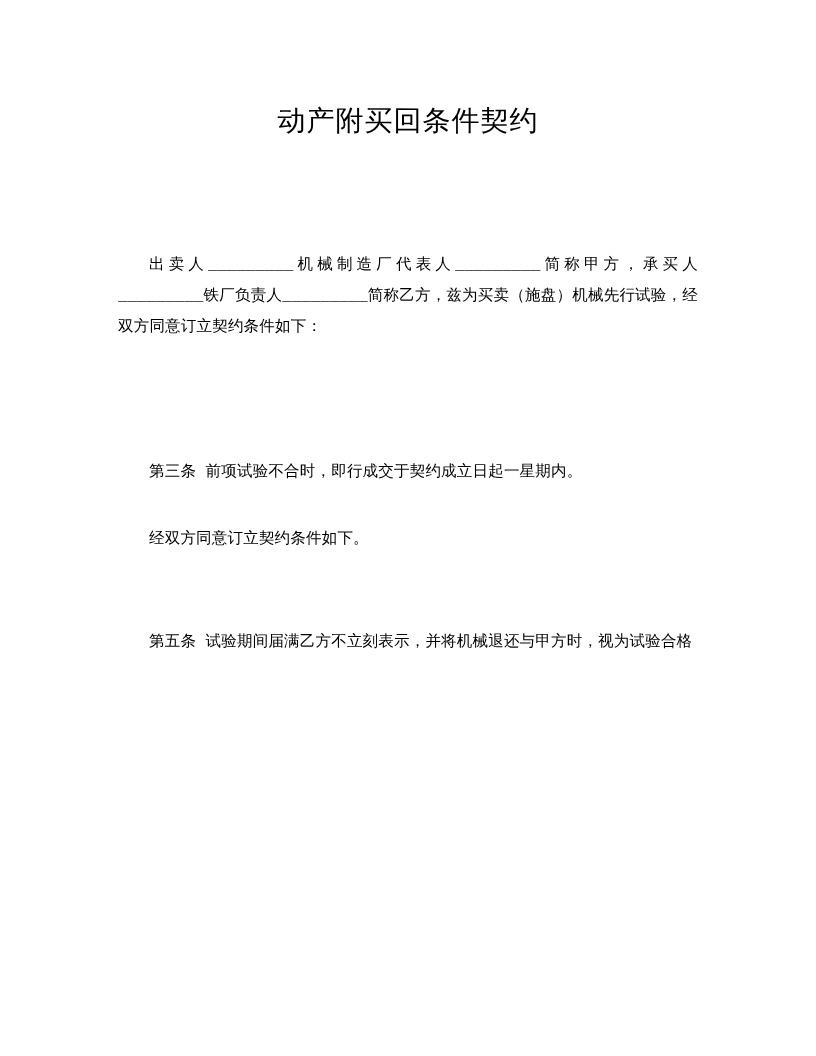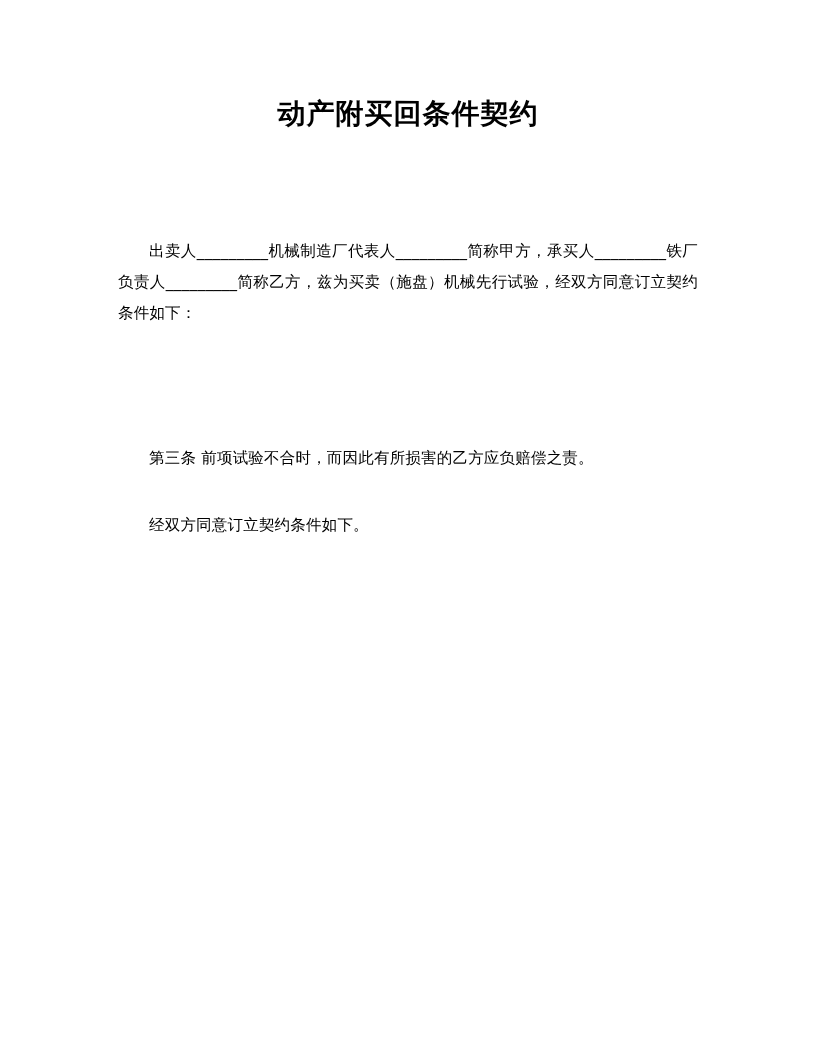--- a/index.html
+++ b/index.html
@@ -14,41 +14,42 @@
     position: relative;
     box-sizing: border-box;
     padding: 0;
     font-family: "DejaVu Sans", "Liberation Sans", sans-serif;
     color: #000000;
     overflow: hidden;
   }
   .doc-title {
     text-align: center;
     font-size: 28px;
-    font-weight: bold;
+    font-weight: normal;
     letter-spacing: 1px;
-    margin: 1px;
+    margin: 8px;
     padding-top: 96px;
     line-height: 1.2;
   }
   .body-block {
     margin: 0 auto;
     width: 580px;
     padding-top: 104px;
   }
   p.para {
     margin: 0 0 0 0;
     font-size: 15.5px;
     line-height: 2.0;
     text-align: justify;
     text-justify: inter-ideograph;
     letter-spacing: 0.2px;
   }
   p.indent {
     text-indent: 2em;
+    font-family: Liberation Mono, monospace;
   }
   .gap-lg { height: 42px; }
   .gap-md { height: 36px; }
 </style>
 </head>
 <body>
 
 <div class="page">
 
   <h1 class="doc-title">动产附买回条件契约</h1>
@@ -58,27 +59,28 @@
     <p class="para indent">出卖人_________机械制造厂代表人_________简称甲方，承买人_________铁厂负责人_________简称乙方，兹为买卖（施盘）机械先行试验，经双方同意订立契约条件如下：</p>
 
     <div class="gap-lg"></div>
 
 
     <div class="gap-md"></div>
 
 
     <div class="gap-md"></div>
 
-    <p class="para indent">第三条 前项试验不合时，而因此有所损害的乙方应负赔偿之责。</p>
+    <p class="para indent">第三条 前项试验不合时，即行成交于契约成立日起一星期内。</p>
 
     <div class="gap-md"></div>
 
     <p class="para indent">经双方同意订立契约条件如下。</p>
 
     <div class="gap-md"></div>
 
 
     <div class="gap-md"></div>
 
+    <p class="para indent">第五条 试验期间届满乙方不立刻表示，并将机械退还与甲方时，视为试验合格</p>
 
   </div>
 
 </div>
 
 </body></html>

